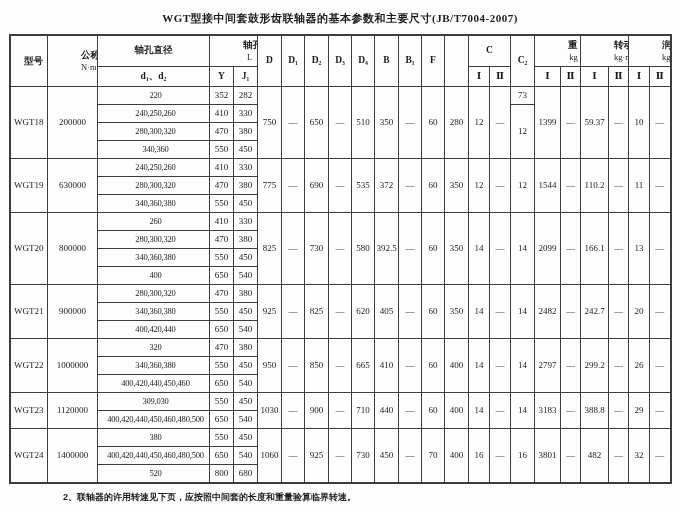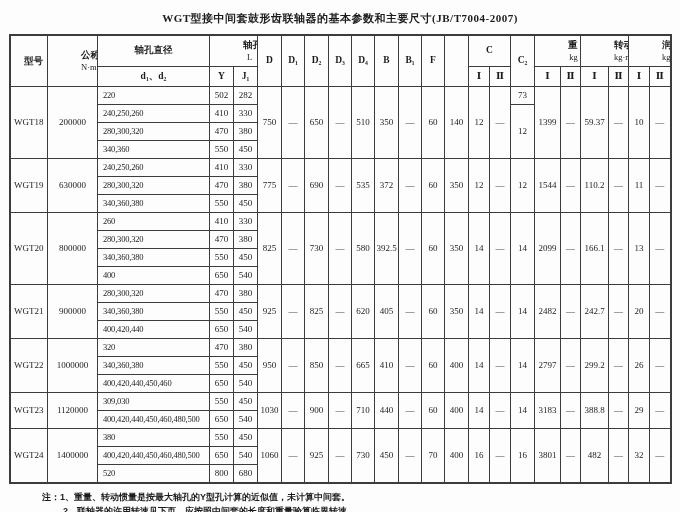--- a/index.html
+++ b/index.html
@@ -17,21 +17,21 @@
   }
   th,td{
     border:1px solid #3c3c3c;text-align:center;vertical-align:middle;
     padding:0 1px;font-size:9px;line-height:1.25;overflow:hidden;
     white-space:nowrap;font-weight:normal;
   }
   thead th{font-weight:bold;font-size:9.5px;}
   thead tr.h1 th{height:30px;}
   thead tr.h2 th{height:19px;}
   tbody td{height:17px;}
-  td.left{text-align:left;padding-left:5px;font-size:8.5px;letter-spacing:-0.2px;}
+  td.left{text-align:center;padding-left:5px;font-size:8.5px;letter-spacing:-0.2px;}
   .vstack{display:block;width:1em;margin:0 auto;word-break:break-all;line-height:1.9;}
   .blk{display:block;line-height:1.3;margin-left:32px;}
   .small{font-size:8.5px;font-weight:normal;}
   .notes{
     margin:7px 0 0 42px;font-size:9px;font-weight:bold;line-height:1.55;
     font-family:"Liberation Sans","DejaVu Sans",sans-serif;
   }
   .note-indent{margin-left:21px;}
 </style>
 </head>
@@ -118,31 +118,31 @@
       <th>Ⅱ</th>
       <th>Ⅰ</th>
       <th>Ⅱ</th>
     </tr>
   </thead>
   <tbody id="table-body">
       <tr>
         <td rowspan="4">WGT18</td>
         <td rowspan="4">200000</td>
         <td class="left">220</td>
-        <td>502</td>
+        <td>352</td>
         <td>282</td>
         <td rowspan="4">750</td>
         <td rowspan="4">—</td>
         <td rowspan="4">650</td>
         <td rowspan="4">—</td>
         <td rowspan="4">510</td>
         <td rowspan="4">350</td>
         <td rowspan="4">—</td>
         <td rowspan="4">60</td>
-        <td rowspan="4">140</td>
+        <td rowspan="4">280</td>
         <td rowspan="4">12</td>
         <td rowspan="4">—</td>
         <td>73</td>
         <td rowspan="4">1399</td>
         <td rowspan="4">—</td>
         <td rowspan="4">59.37</td>
         <td rowspan="4">—</td>
         <td rowspan="4">10</td>
         <td rowspan="4">—</td>
       </tr>
@@ -369,15 +369,14 @@
       </tr>
       <tr>
         <td class="left">520</td>
         <td>800</td>
         <td>680</td>
       </tr>
     </tbody>
 </table>
 
 <div class="notes">
-  <div>注：1、重量、转动惯量是按最大轴孔的Y型孔计算的近似值，未计算中间套。</div>
   <div class="note-indent">2、联轴器的许用转速见下页，应按照中间套的长度和重量验算临界转速。</div>
 </div>
 
 </body></html>

